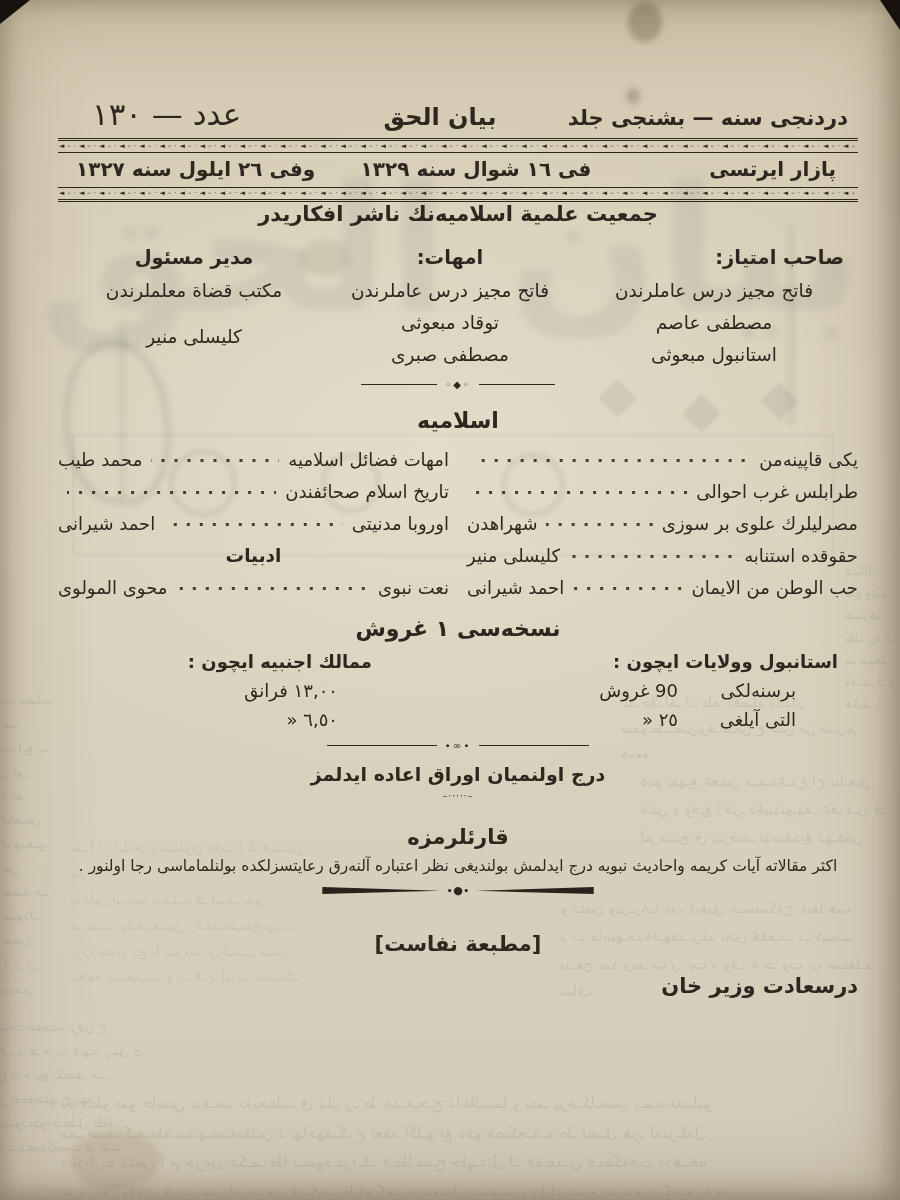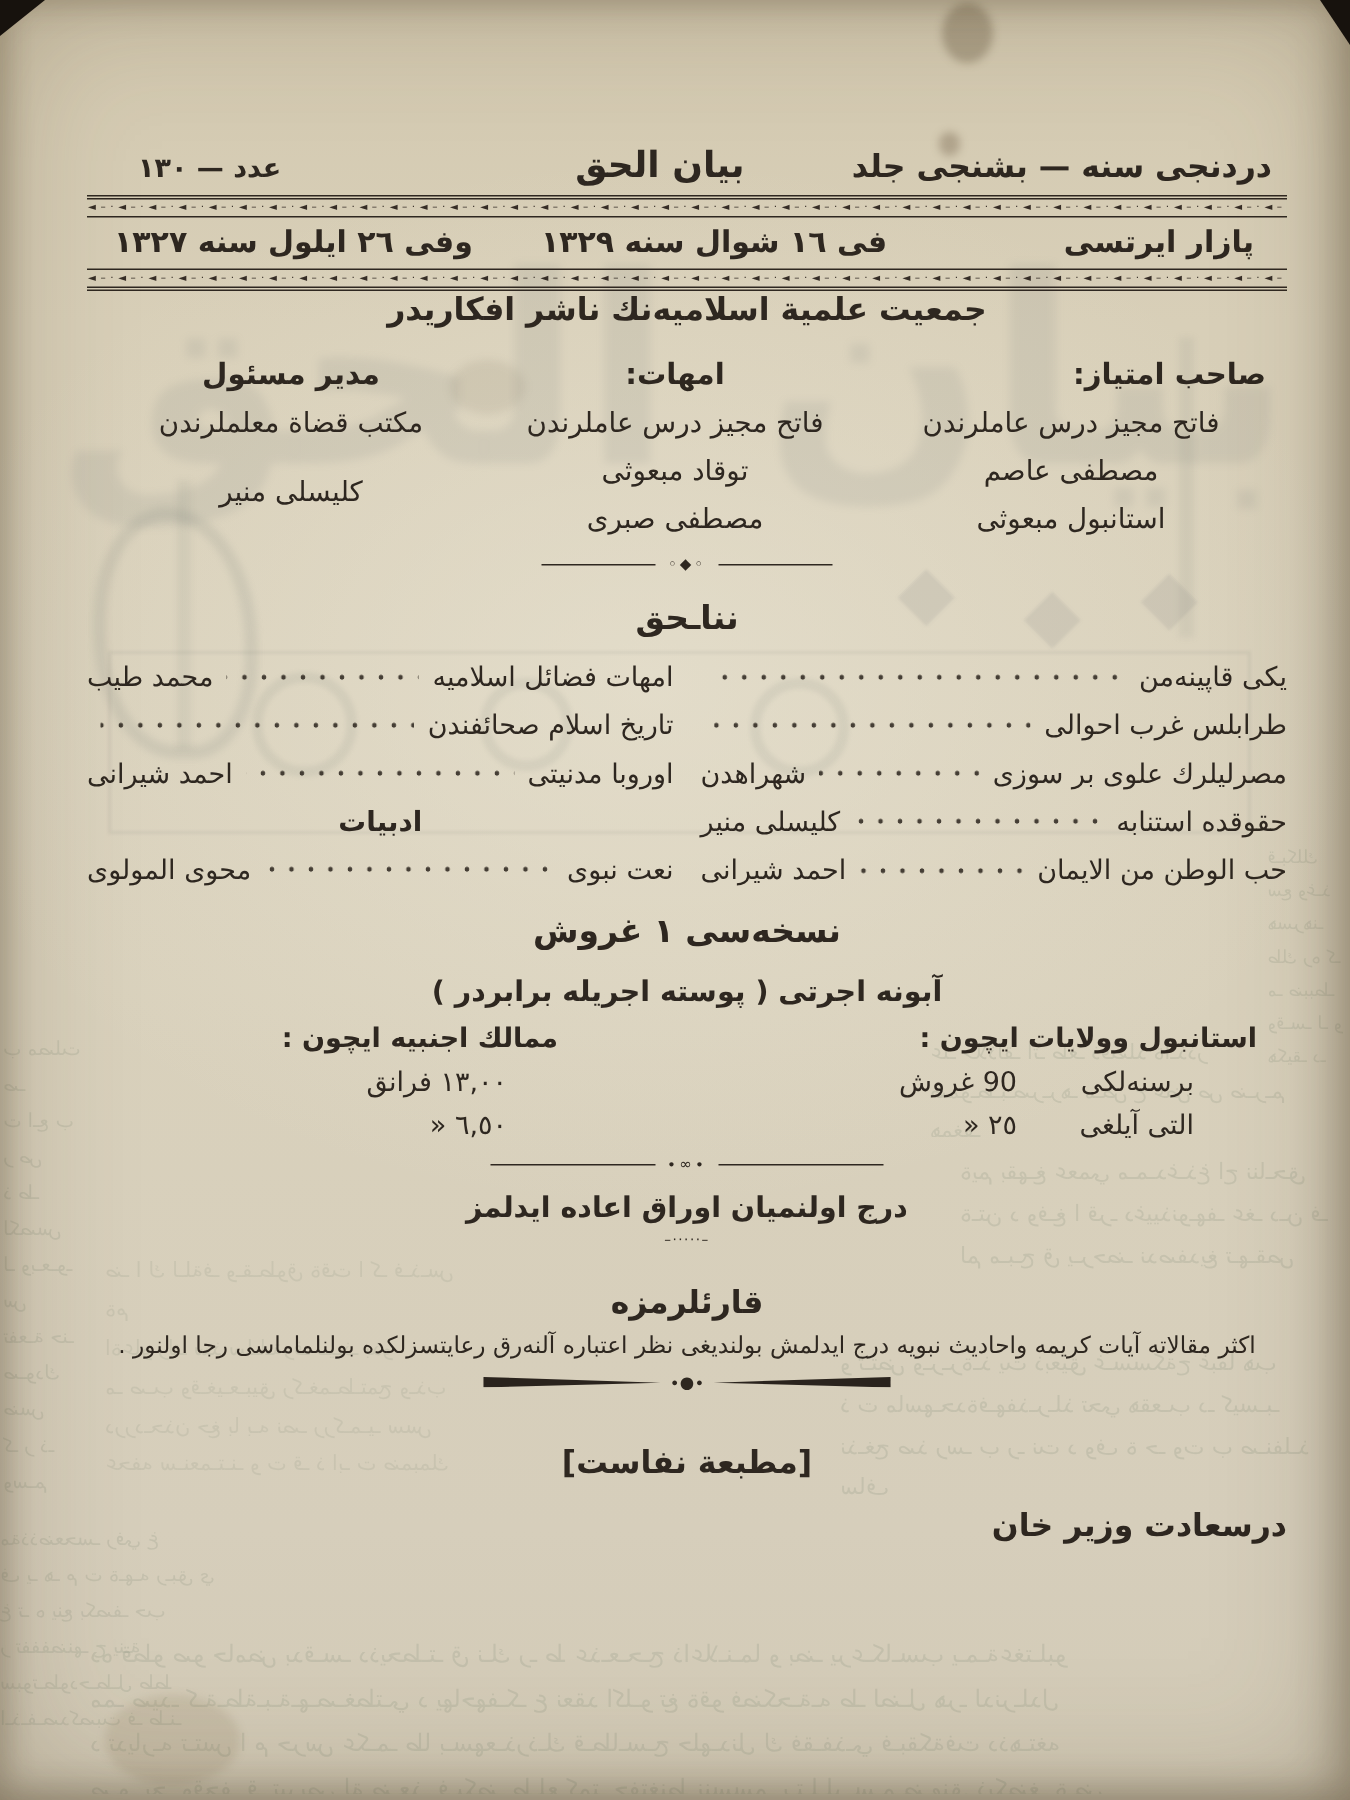--- a/index.html
+++ b/index.html
@@ -28,21 +28,21 @@
   .stain{position:absolute;border-radius:50%;pointer-events:none;z-index:3;filter:blur(3px);}
   .corner{position:absolute;z-index:7;pointer-events:none;}
   .vignette{position:absolute;inset:0;z-index:6;pointer-events:none;
     box-shadow:inset 0 0 90px rgba(82,66,40,.28), inset -14px 0 26px rgba(70,56,34,.22),
                inset 0 -10px 22px rgba(70,56,34,.16), inset 8px 0 18px rgba(70,56,34,.12);}
   
   .content{position:absolute;left:58px;right:42px;top:96px;z-index:4;direction:rtl;}
   .row3{display:flex;align-items:baseline;}
   .hdr1 .cell-volume{flex:0 0 38%;text-align:right;padding-right:10px;font-size:21px;font-weight:600;}
   .hdr1 .cell-title{flex:0 0 26%;text-align:center;font-size:24px;font-weight:700;}
-  .hdr1 .cell-issue{flex:1;text-align:left;padding-left:34px;font-size:18px;font-weight:700;letter-spacing:1px;}
+  .hdr1 .cell-issue{flex:1;text-align:left;padding-left:34px;font-size:31px;font-weight:400;letter-spacing:1px;}
   .hdr2{margin-top:4px;}
   .hdr2 .cell-day{flex:0 0 26%;text-align:right;padding-right:22px;font-size:20px;font-weight:600;}
   .hdr2 .cell-hijri{flex:0 0 38%;text-align:center;font-size:20px;font-weight:600;}
   .hdr2 .cell-rumi{flex:1;text-align:left;padding-left:18px;font-size:20px;font-weight:600;}
   .band{margin-top:6px;padding:1px 0;overflow:hidden;white-space:nowrap;
     font-size:7px;line-height:9px;letter-spacing:3px;color:rgba(40,32,26,.92);}
   .band.b1{border-top:3px double #2e2720;border-bottom:1.5px solid #2e2720;}
   .band.b2{border-top:1.5px solid #2e2720;border-bottom:3px double #2e2720;}
   .society{text-align:center;font-size:21px;font-weight:600;}
   .staff{display:flex;margin-top:20px;}
@@ -196,21 +196,21 @@
         <div style="margin-top:14px;">كليسلى منير</div>
       </div>
     </div>
 
     <div class="divider div-sm">
       <span class="ln"></span>
         <span class="mid">◦◆◦</span>
         <span class="ln"></span>
     </div>
 
-    <div class="contents-head">نناـحق</div>
+    <div class="contents-head">اسلاميه</div>
 
     <div class="toc">
       <div class="toc-col">
         <div class="toc-row">
           <span>يكى قاپينه‌من</span>
             <span class="leader"></span>
             <span class="author"></span>
         </div>
         <div class="toc-row">
           <span>طرابلس غرب احوالى</span>
@@ -252,21 +252,20 @@
         <div class="toc-heading">ادبيات</div>
         <div class="toc-row">
           <span>نعت نبوى</span>
             <span class="leader"></span>
             <span class="author">محوى المولوى</span>
         </div>
       </div>
     </div>
 
     <div class="price">نسخه‌سى ١ غروش</div>
-    <div class="sub-head">آبونه اجرتى ( پوسته اجريله برابردر )</div>
 
     <div class="subs">
       <div class="s-col domestic">
         <div class="h">استانبول وولايات ايچون :</div>
         <div class="srow">
           <span class="lbl">برسنه‌لكى</span>
           <span>90 غروش</span>
         </div>
         <div class="srow">
           <span class="lbl">التى آيلغى</span>

